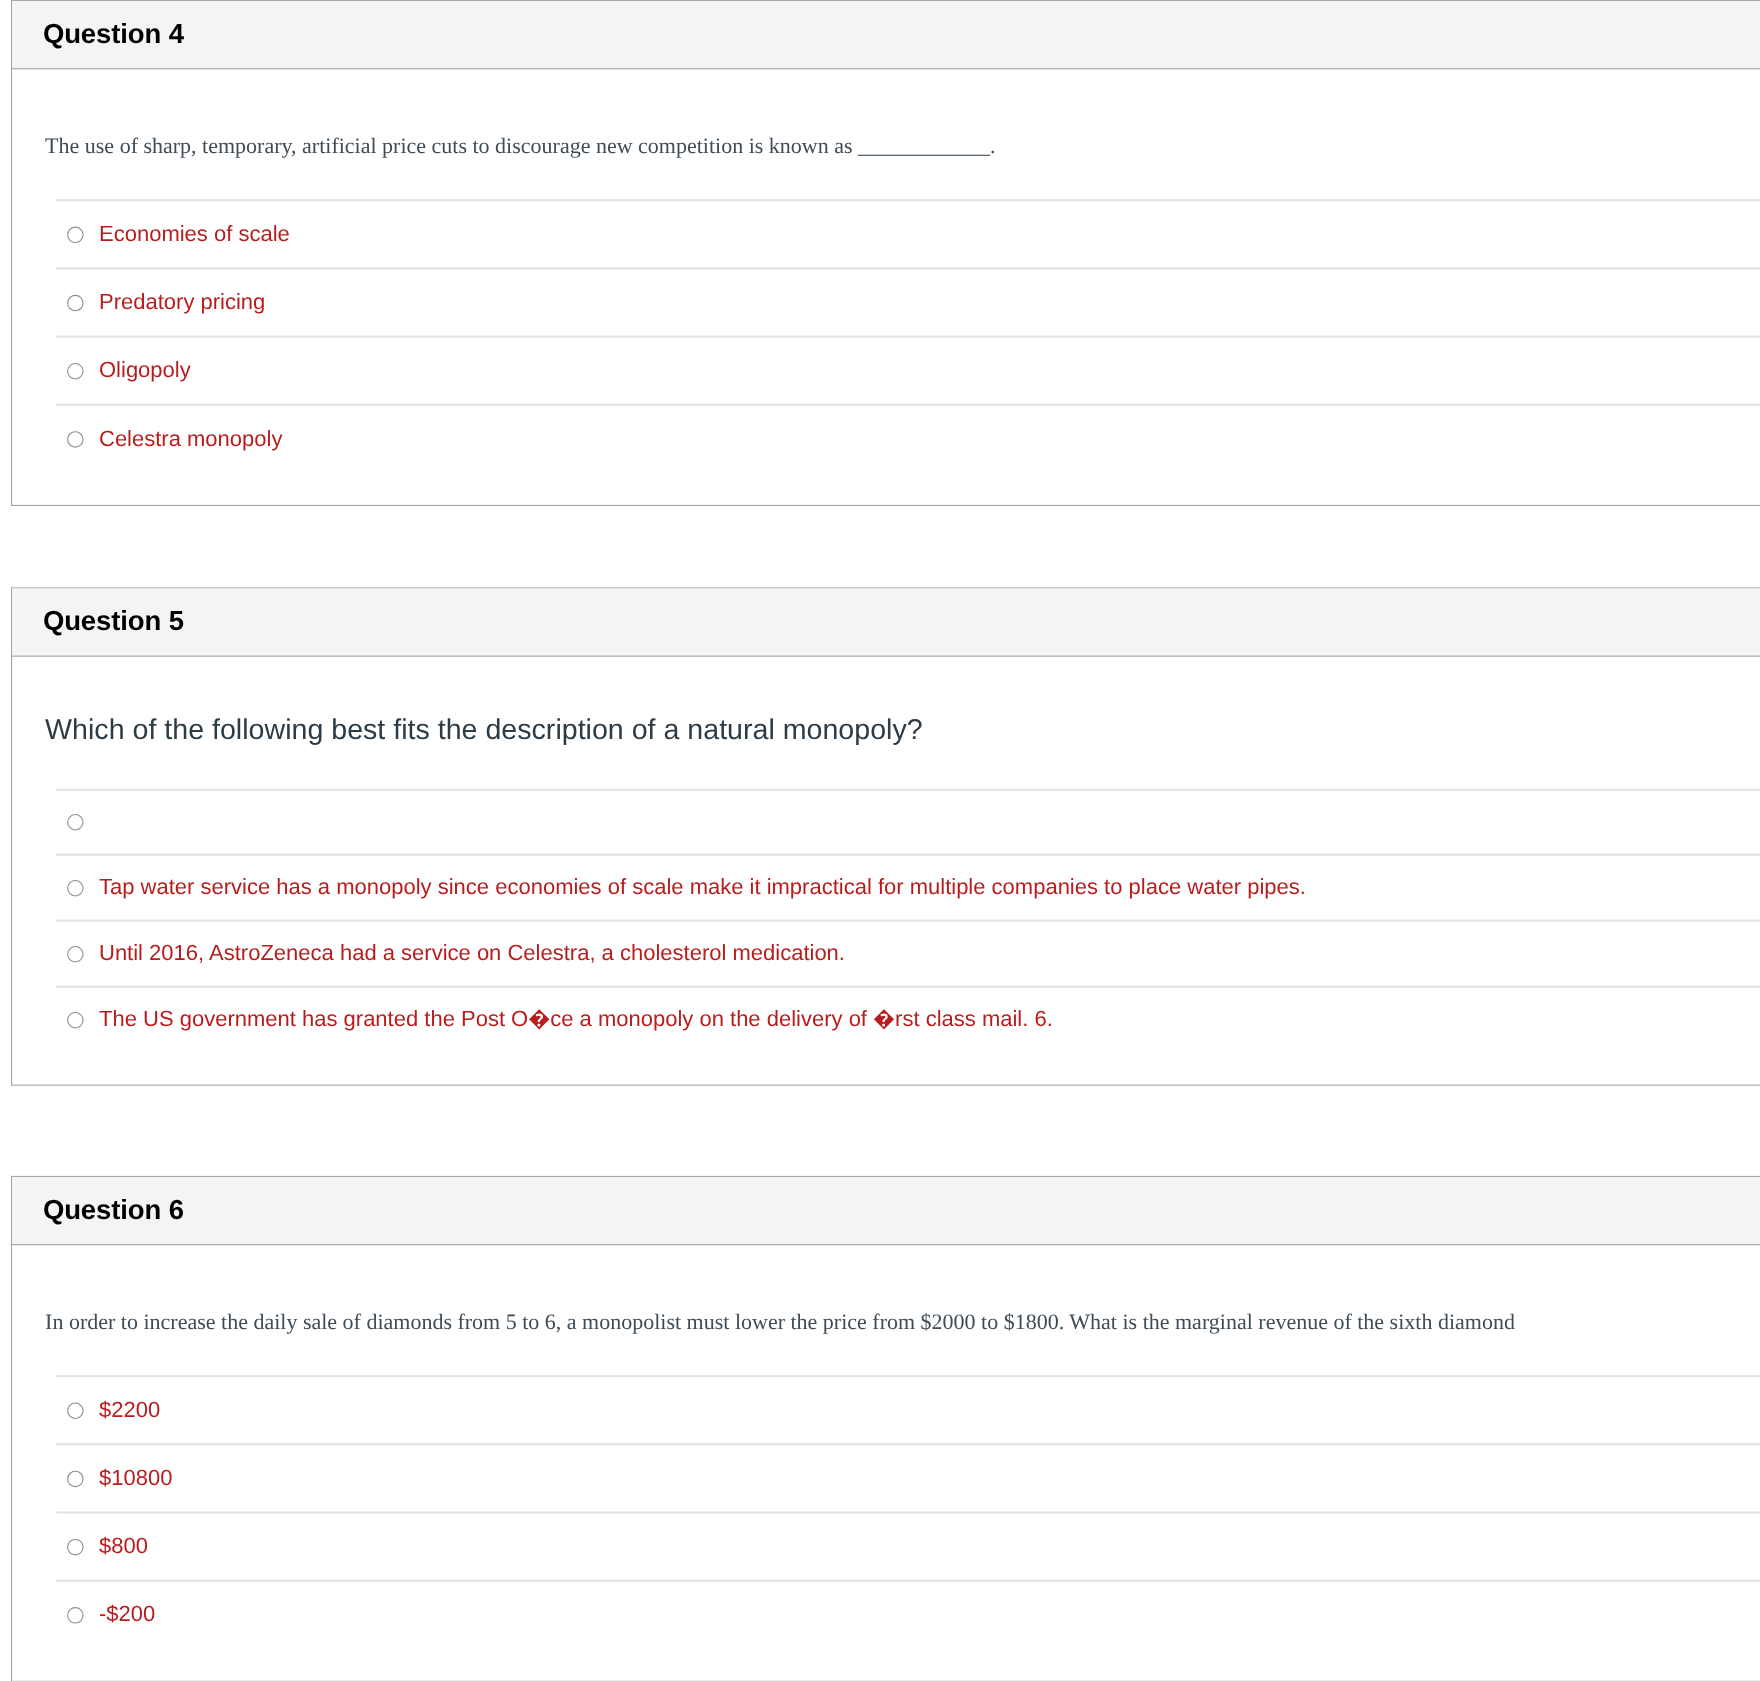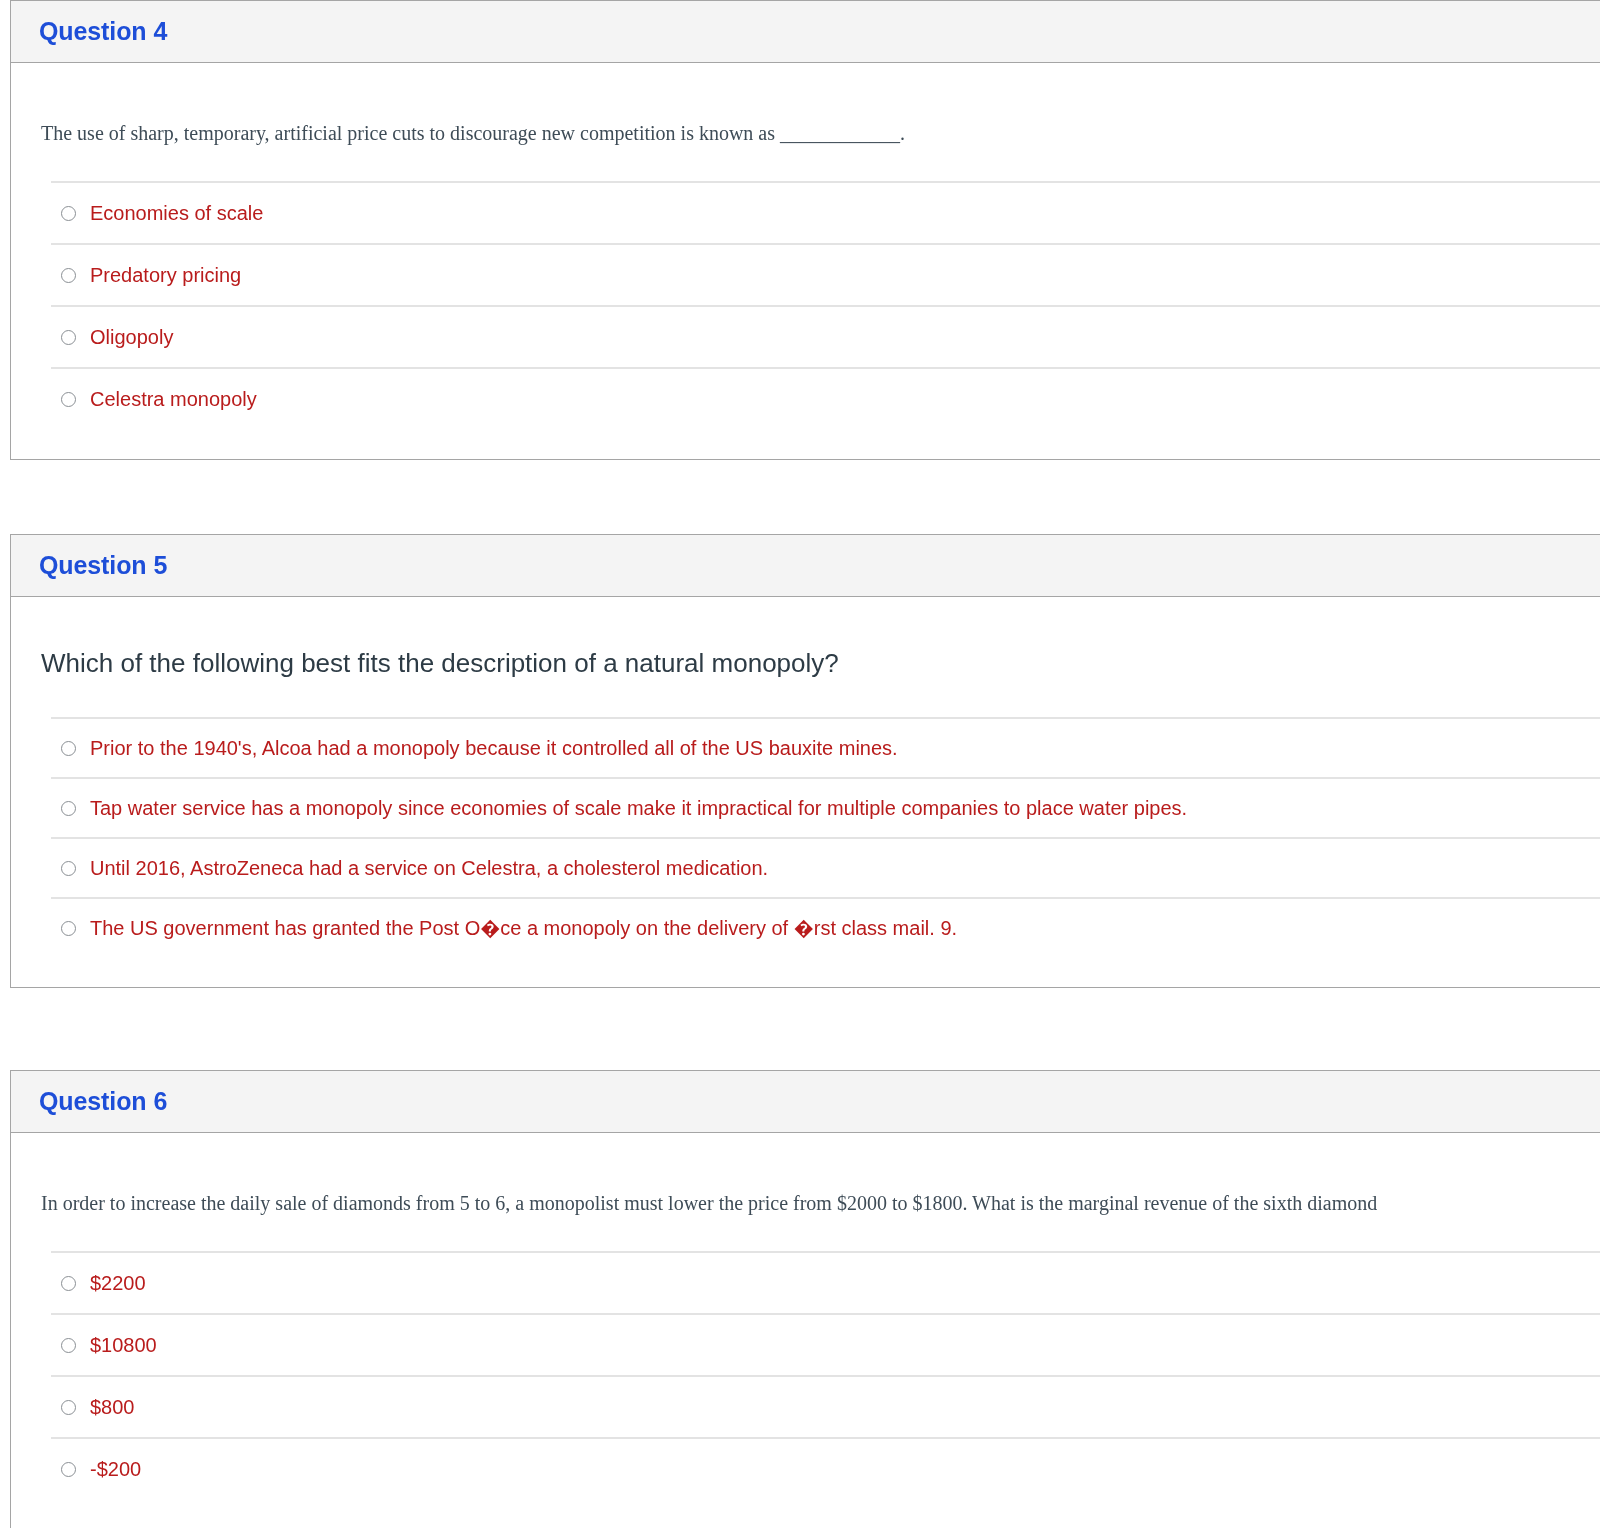--- a/index.html
+++ b/index.html
@@ -30,21 +30,21 @@
     background: #f4f4f4;
     border-bottom: 1px solid #a5a5a5;
     height: 62px;
     display: flex;
     align-items: center;
     padding-left: 28px;
   }
   .qcard-title {
     font-size: 25px;
     font-weight: 600;
-    color: #1d4ed8;
+    color: #000000;
     letter-spacing: -0.1px;
     line-height: 1;
   }
   .qcard-body {
     padding-top: 0;
   }
 
   
   .qtext-serif {
     font-family: "Liberation Serif", serif;
@@ -134,33 +134,32 @@
 
   <div class="qcard">
     <div class="qcard-header">
       <span class="qcard-title">Question 5</span>
     </div>
     <div class="qcard-body">
       <div class="qtext-sans">Which of the following best fits the description of a natural monopoly?</div>
       <div class="answers tight">
         <div class="answer-row compact">
           <span class="radio"></span>
-          <span class="answer-label">Prior to the 1940's, Alcoa had a monopoly because it controlled all of the US bauxite mines.</span>
         </div>
         <div class="answer-row compact">
           <span class="radio"></span>
           <span class="answer-label">Tap water service has a monopoly since economies of scale make it impractical for multiple companies to place water pipes.</span>
         </div>
         <div class="answer-row compact">
           <span class="radio"></span>
           <span class="answer-label">Until 2016, AstroZeneca had a service on Celestra, a cholesterol medication.</span>
         </div>
         <div class="answer-row compact">
           <span class="radio"></span>
-          <span class="answer-label">The US government has granted the Post O�ce a monopoly on the delivery of �rst class mail. 9.</span>
+          <span class="answer-label">The US government has granted the Post O�ce a monopoly on the delivery of �rst class mail. 6.</span>
         </div>
       </div>
     </div>
   </div>
 
   <div class="gap-lg"></div>
 
   <div class="qcard">
     <div class="qcard-header">
       <span class="qcard-title">Question 6</span>

